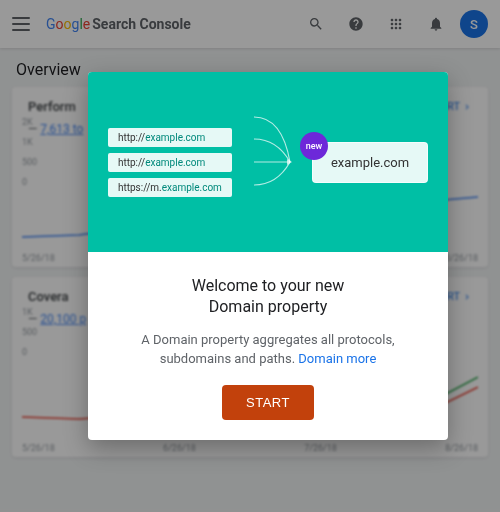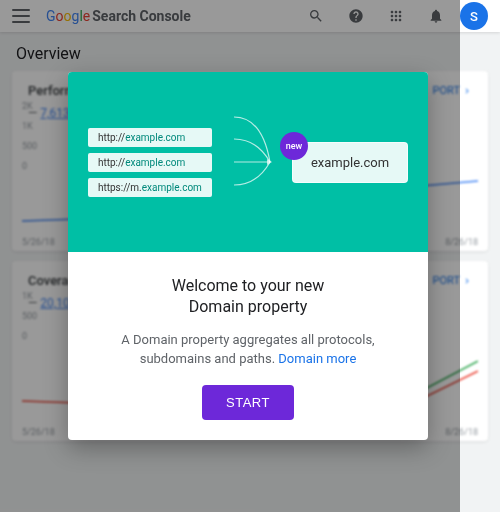--- a/index.html
+++ b/index.html
@@ -8,21 +8,21 @@
       height: 512px;
       font-family: 'Roboto', Arial, sans-serif;
       background: #f1f3f4;
       overflow: hidden;
       position: relative;
     }
 
     
     .header {
       background: #fff;
-      height: 32px;
+      height: 48px;
       display: flex;
       align-items: center;
       padding: 0 12px;
       box-shadow: 0 1px 3px rgba(0,0,0,0.12);
       position: relative;
       z-index: 1;
     }
     .header-menu-icon {
       width: 24px;
       height: 24px;
@@ -170,21 +170,21 @@
       gap: 10px;
       font-size: 9px;
       color: #9aa0a6;
     }
 
     
     .modal-overlay {
       position: absolute;
       top: 0;
       left: 0;
-      width: 460px;
+      width: 500px;
       height: 512px;
       background: rgba(0,0,0,0.4);
       display: flex;
       align-items: center;
       justify-content: center;
       z-index: 10;
       padding-left: 36px;
     }
     .modal {
       background: #fff;
@@ -275,21 +275,21 @@
       color: #5f6368;
       line-height: 1.5;
       margin-bottom: 16px;
     }
     .modal-desc a {
       color: #1a73e8;
       text-decoration: none;
       cursor: pointer;
     }
     .start-btn {
-      background: #6d28d9;
+      background: #c2410c;
       color: #fff;
       border: none;
       border-radius: 4px;
       padding: 10px 24px;
       font-size: 13px;
       font-weight: 500;
       letter-spacing: 0.5px;
       cursor: pointer;
       text-transform: uppercase;
     }

